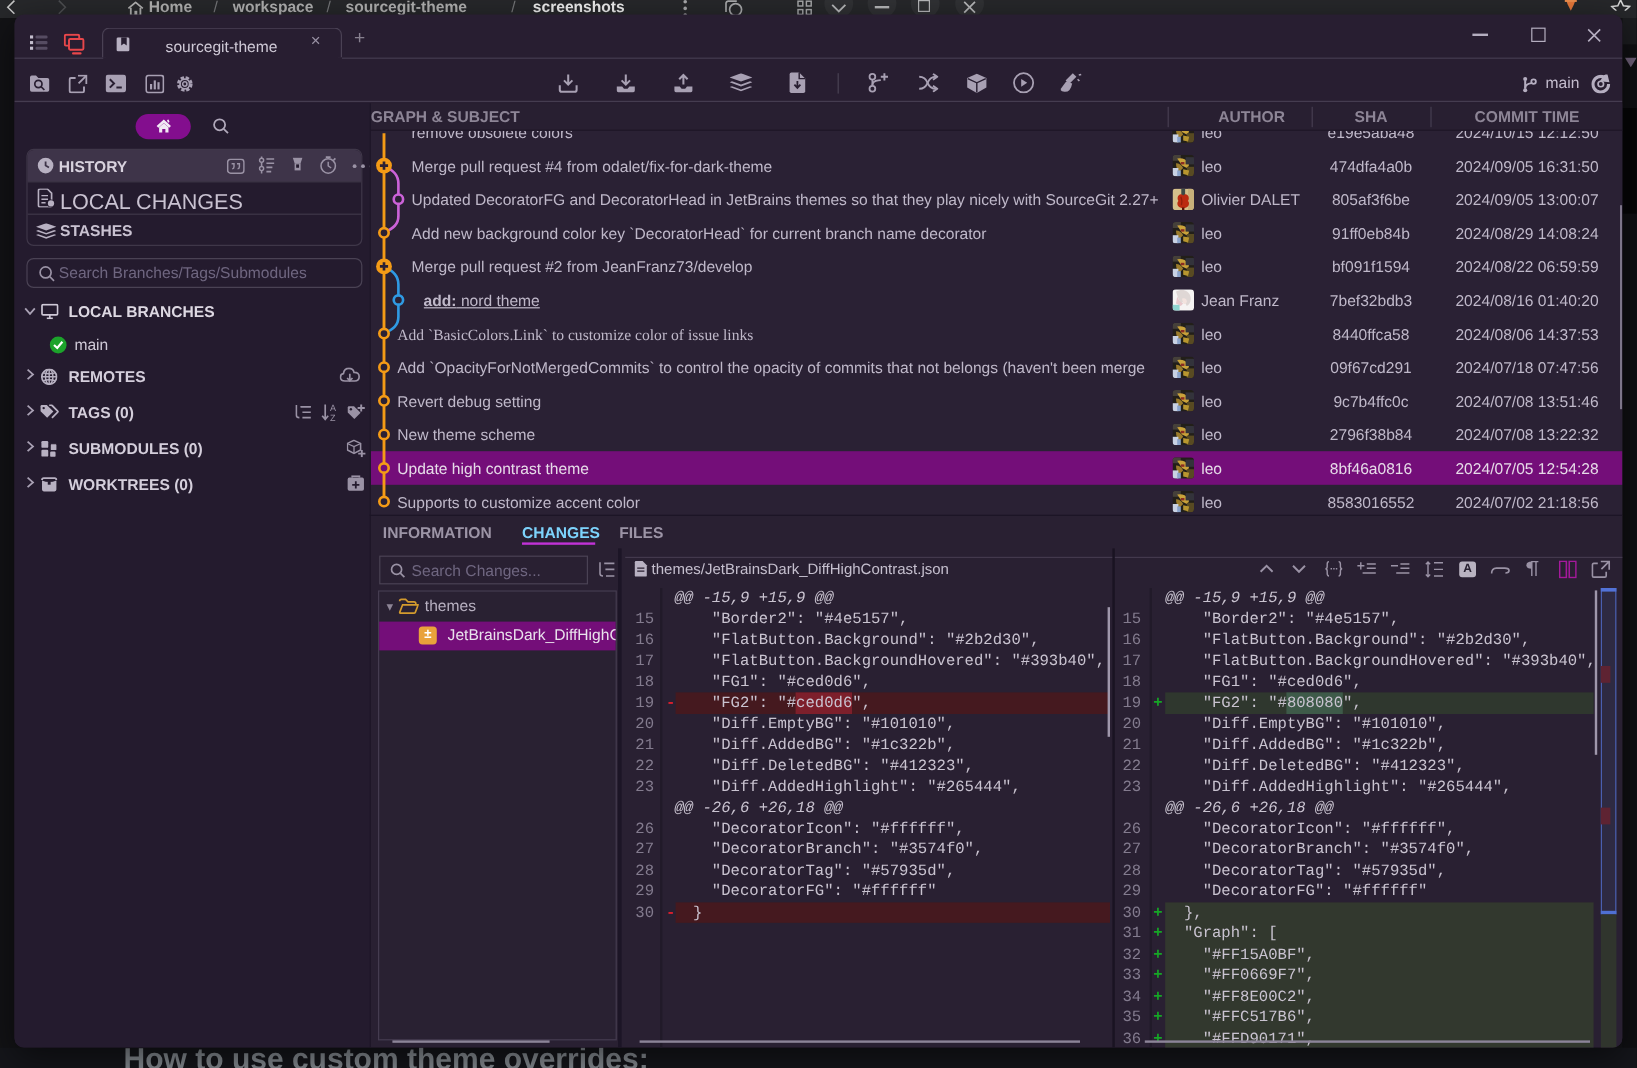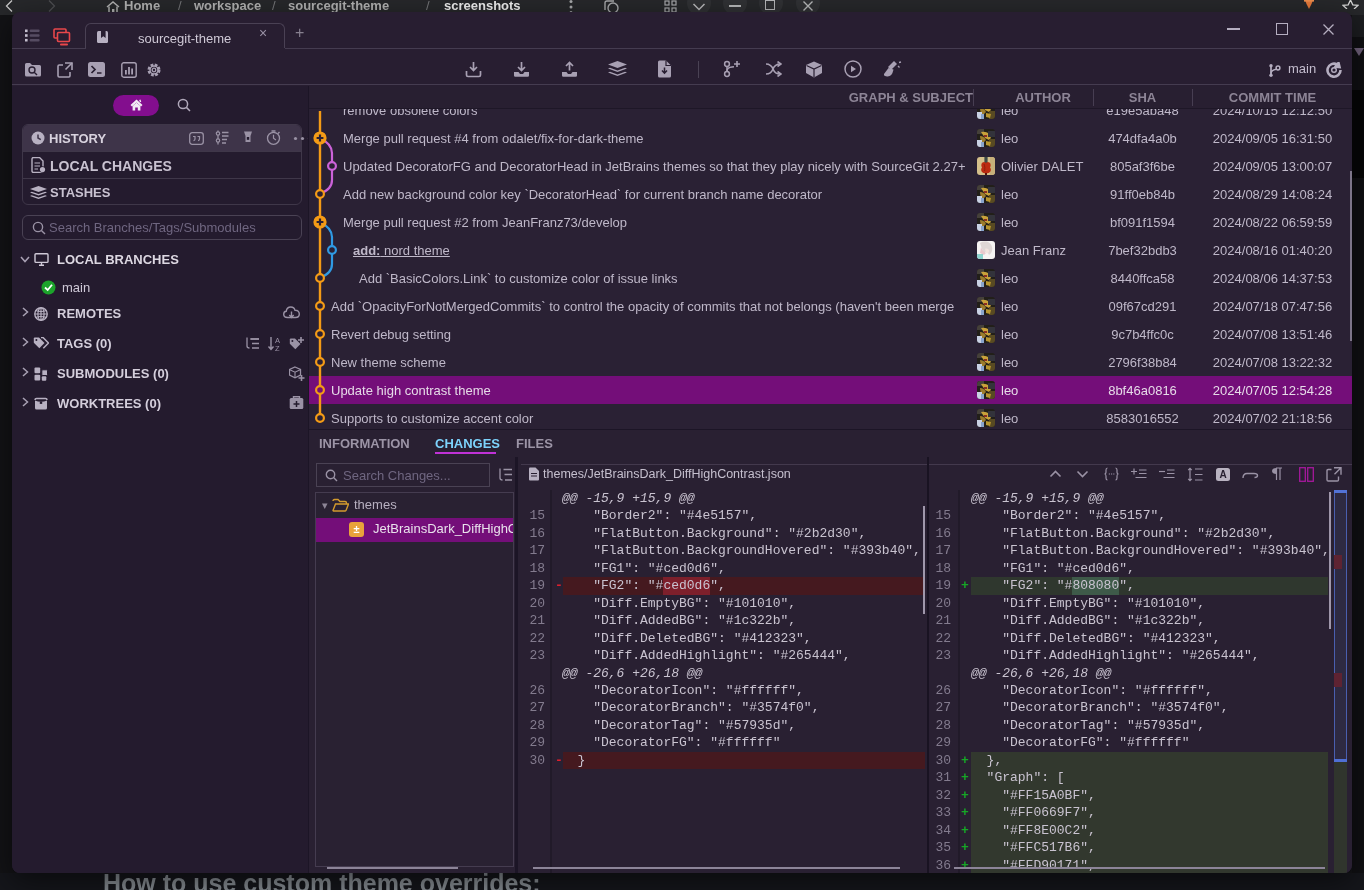--- a/index.html
+++ b/index.html
@@ -302,21 +302,21 @@
               <circle cx="9.5" cy="2.5" r="1.6"></circle>
               <circle cx="16.5" cy="2.5" r="1.6"></circle>
             </g>
           </svg>
         <svg class="abs" style="left:8px; top:32px;" width="15" height="16" viewBox="0 0 15 16">
             <path d="M1 2 Q1 0.5 2.5 0.5 H8.5 L12 4 V14 Q12 15.5 10.5 15.5 H2.5 Q1 15.5 1 14 Z" fill="none" stroke="#b8b1c2" stroke-width="1.4"></path>
             <path d="M3.5 6 H9 M3.5 9 H9 M3.5 12 H7" stroke="#b8b1c2" stroke-width="1.2"></path>
             <circle cx="11.5" cy="12.5" r="3.2" fill="#241b2e"></circle>
             <circle cx="11.5" cy="12.5" r="2.6" fill="#b8b1c2"></circle>
           </svg>
-        <div class="abs" style="left:27px; top:33px; font-size:14px; font-weight:bold; color:#c9c2d1;">LOCAL CHANGES</div>
+        <div class="abs" style="left:27px; top:33px; font-size:18px; font-weight:normal; color:#c9c2d1;">LOCAL CHANGES</div>
         <svg class="abs" style="left:7px; top:61px;" width="17" height="15" viewBox="0 0 17 15">
             <g fill="#b8b1c2">
               <path d="M8.5 0 L17 3 L8.5 6 L0 3 Z"></path>
               <path d="M1.8 5.7 L0 6.4 L8.5 9.4 L17 6.4 L15.2 5.7 L8.5 8.1 Z"></path>
               <path d="M1.8 9.2 L0 9.9 L8.5 12.9 L17 9.9 L15.2 9.2 L8.5 11.6 Z"></path>
             </g>
           </svg>
         <div class="abs" style="left:27px; top:60px; font-size:13px; font-weight:bold; color:#c9c2d1;">STASHES</div>
       </div>
       <div class="abs" style="left:10px; top:129px; width:280px; height:25px; border:1px solid #4a4254; border-radius:6px;">
@@ -467,21 +467,21 @@
               <path d="M3 2 C8 -1 14 1 15 6 C16 10 14 13 12 14 L10 10 L7 12 L5 8 Z" fill="#dfd7d5"></path>
               <path d="M4 6 C5 9 7 11 9 12 L7 14 L3 12 Z" fill="#e8c8cc"></path>
               <rect x="0" y="13" width="6" height="5" fill="#8fd4cf"></rect>
               <path d="M8 8 C10 7 12 8 12 10 C12 12 10 13 9 12 Z" fill="#f3e3de"></path>
             </svg></span>
           <span class="auth">Jean Franz</span>
           <span class="sha">7bef32bdb3</span>
           <span class="ctime">2024/08/16 01:40:20</span>
         </div>
       <div class="crow abs" style="top:178px;">
-          <span class="subj" style="left:50px; width:626px;">Add `BasicColors.Link` to customize color of issue links</span>
+          <span class="subj" style="left:22px; width:626px;font-family:Liberation Serif, serif;">Add `BasicColors.Link` to customize color of issue links</span>
           <span class="av"><svg width="18" height="18">
               <use href="#avleo"></use>
             </svg></span>
           <span class="auth">leo</span>
           <span class="sha">8440ffca58</span>
           <span class="ctime">2024/08/06 14:37:53</span>
         </div>
       <div class="crow abs" style="top:206px;">
           <span class="subj" style="left:22px; width:638px;">Add `OpacityForNotMergedCommits` to control the opacity of commits that not belongs (haven't been merge</span>
           <span class="av"><svg width="18" height="18">
@@ -539,21 +539,21 @@
           <path d="M7.6 126 H14.4 M11 122.6 V129.4" stroke="#2a2134" stroke-width="2.2"></path>
         <circle cx="11" cy="98" r="3.9" fill="#2a2134" stroke="#f49b16" stroke-width="2.2"></circle>
         <circle cx="11" cy="182" r="3.9" fill="#2a2134" stroke="#f49b16" stroke-width="2.2"></circle>
         <circle cx="11" cy="210" r="3.9" fill="#2a2134" stroke="#f49b16" stroke-width="2.2"></circle>
         <circle cx="11" cy="238" r="3.9" fill="#2a2134" stroke="#f49b16" stroke-width="2.2"></circle>
         <circle cx="11" cy="266" r="3.9" fill="#2a2134" stroke="#f49b16" stroke-width="2.2"></circle>
         <circle cx="11" cy="294" r="3.9" fill="#740e79" stroke="#f49b16" stroke-width="2.2"></circle>
         <circle cx="11" cy="322" r="3.9" fill="#2a2134" stroke="#f49b16" stroke-width="2.2"></circle>
       </svg>
       <div class="abs" id="chead">
-        <div class="abs" style="left:0; top:4px; width:664px; text-align:right;">GRAPH &amp; SUBJECT</div>
+        <div class="abs" style="left:0; top:4px; width:664px; text-align:left;">GRAPH &amp; SUBJECT</div>
         <div class="abs" style="left:664px; top:4px; width:120px; text-align:center;padding-left:20px;">AUTHOR</div>
         <div class="abs" style="left:784px; top:4px; width:99px; text-align:center;">SHA</div>
         <div class="abs" style="left:883px; top:4px; width:161px; text-align:center;">COMMIT TIME</div>
         <div class="abs" style="left:664px; top:3px; width:1px; height:17px; background:#473e52;"></div>
         <div class="abs" style="left:784px; top:3px; width:1px; height:17px; background:#473e52;"></div>
         <div class="abs" style="left:883px; top:3px; width:1px; height:17px; background:#473e52;"></div>
       </div>
       <div class="abs" style="left:1041px; top:85px; width:2px; height:170px; background:#7d7589;"></div>
     </div>
     <div class="abs" id="bottom">

